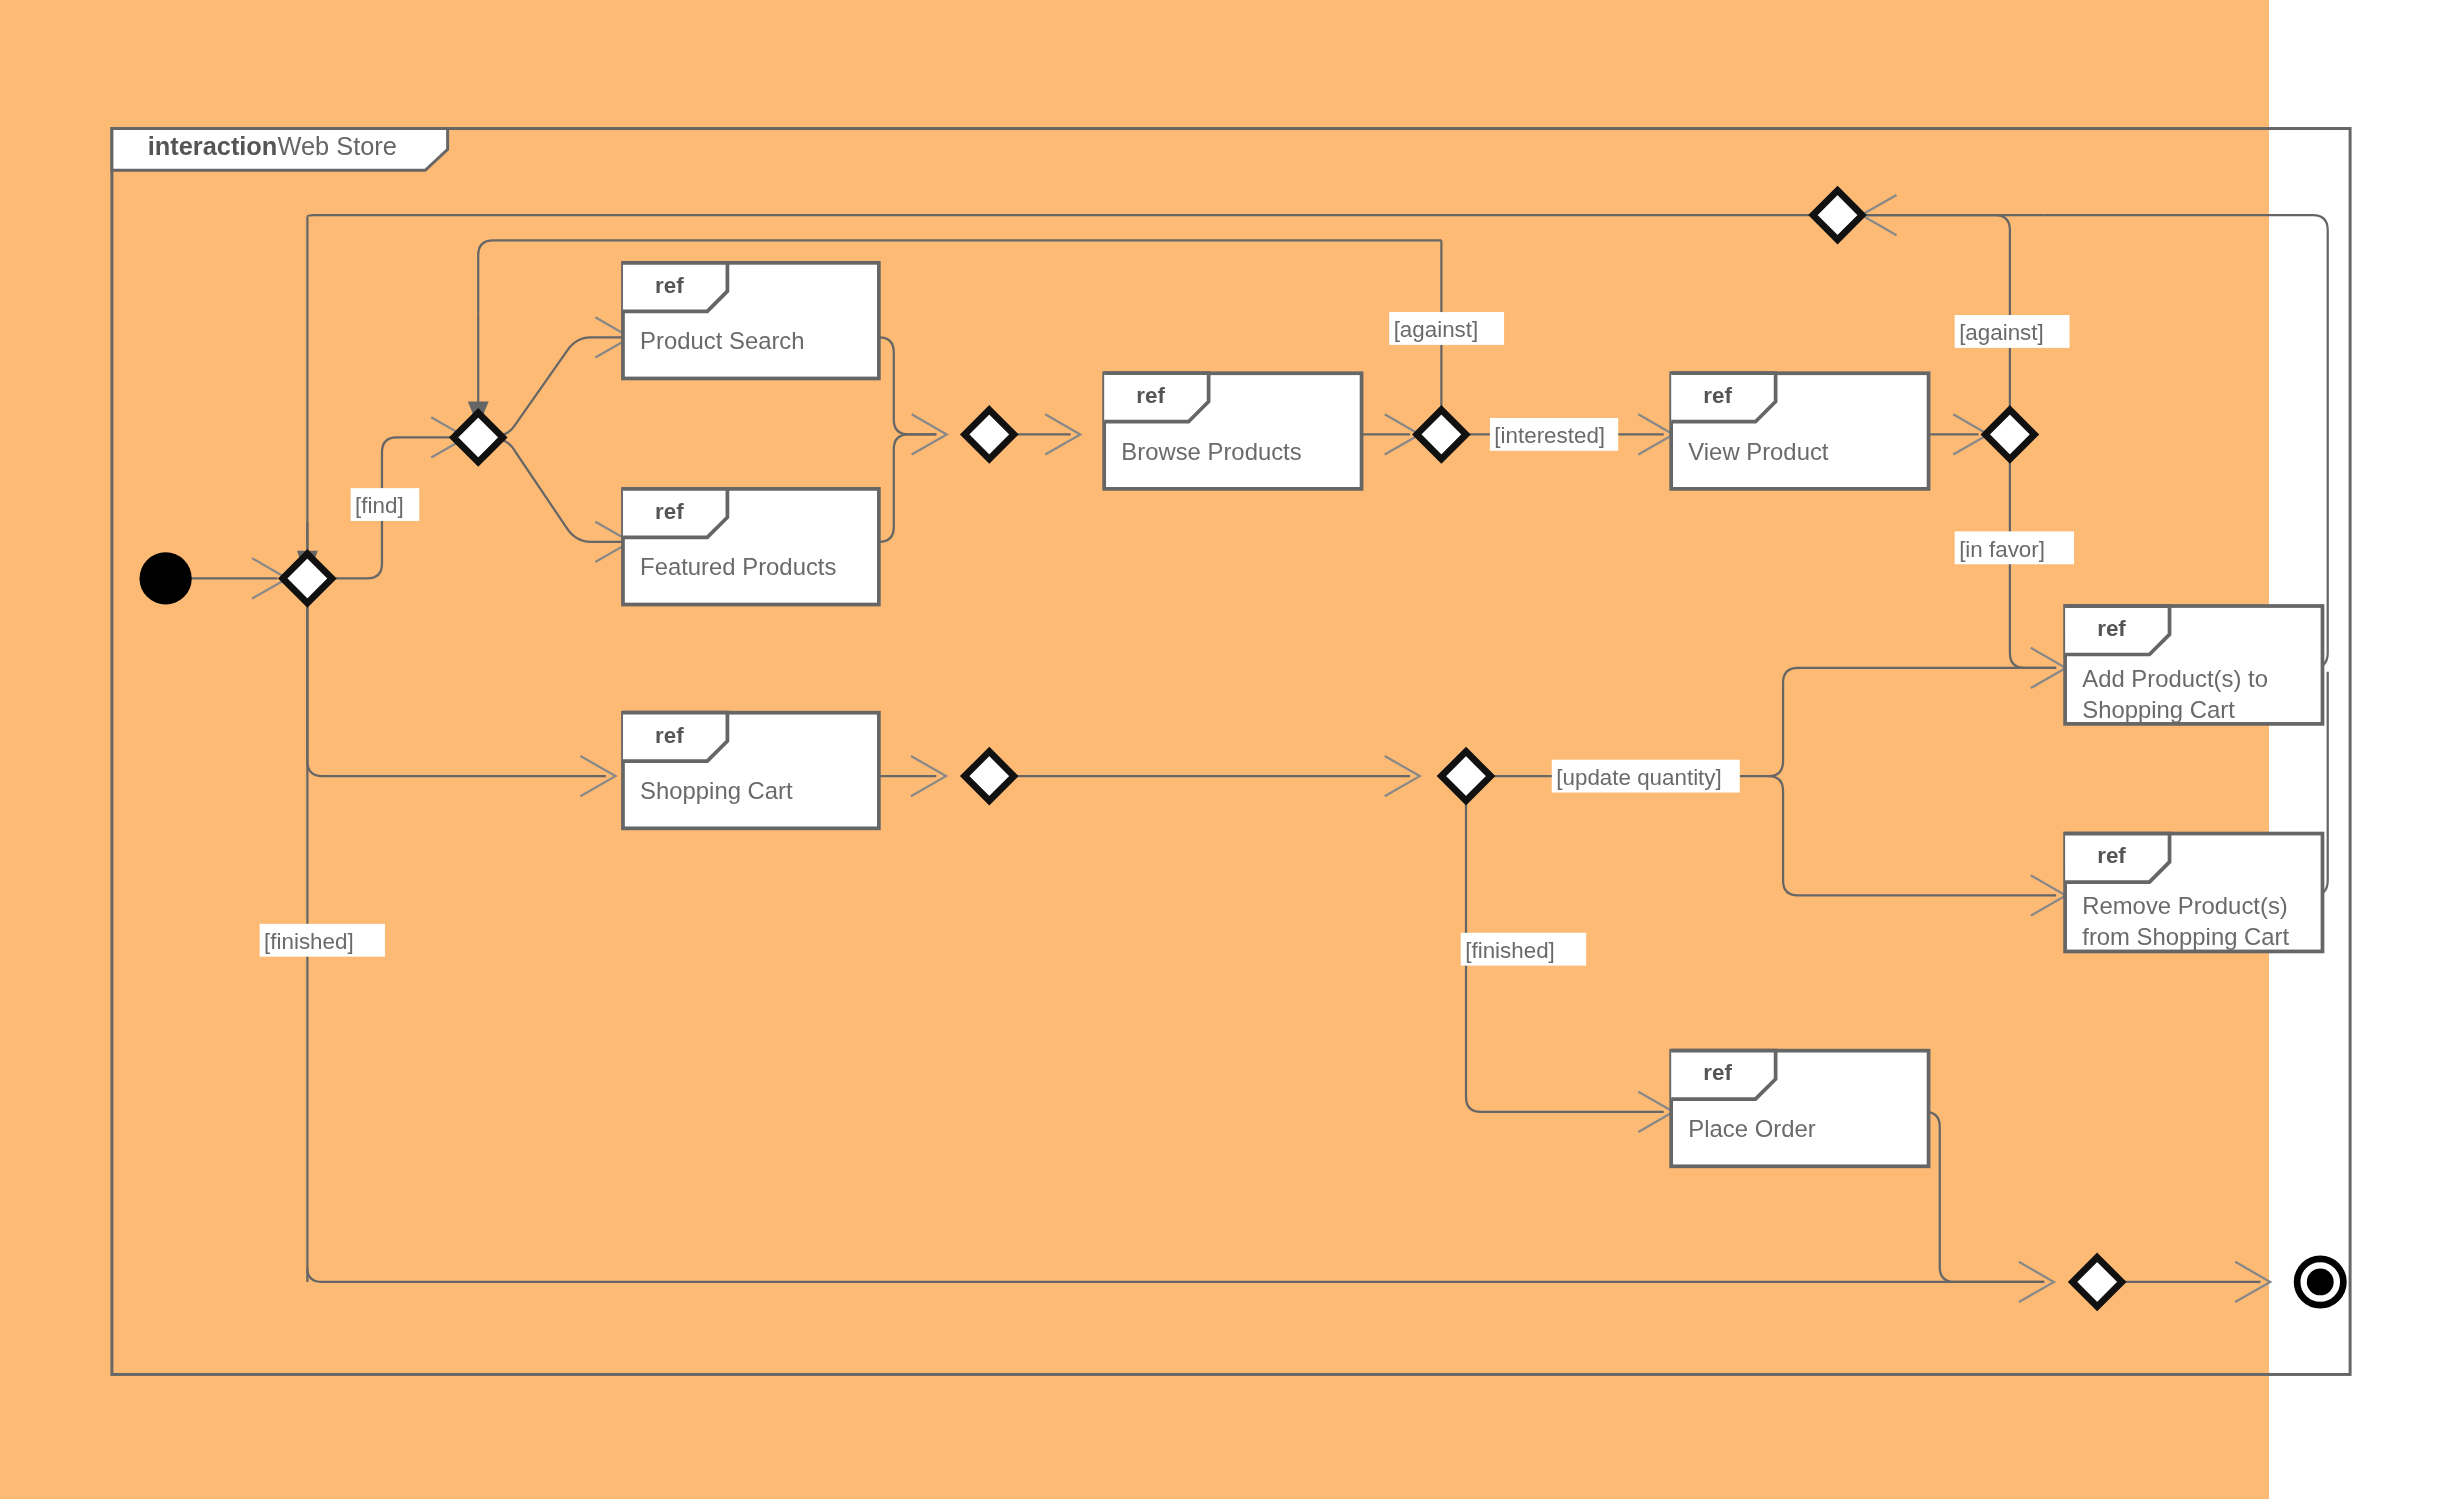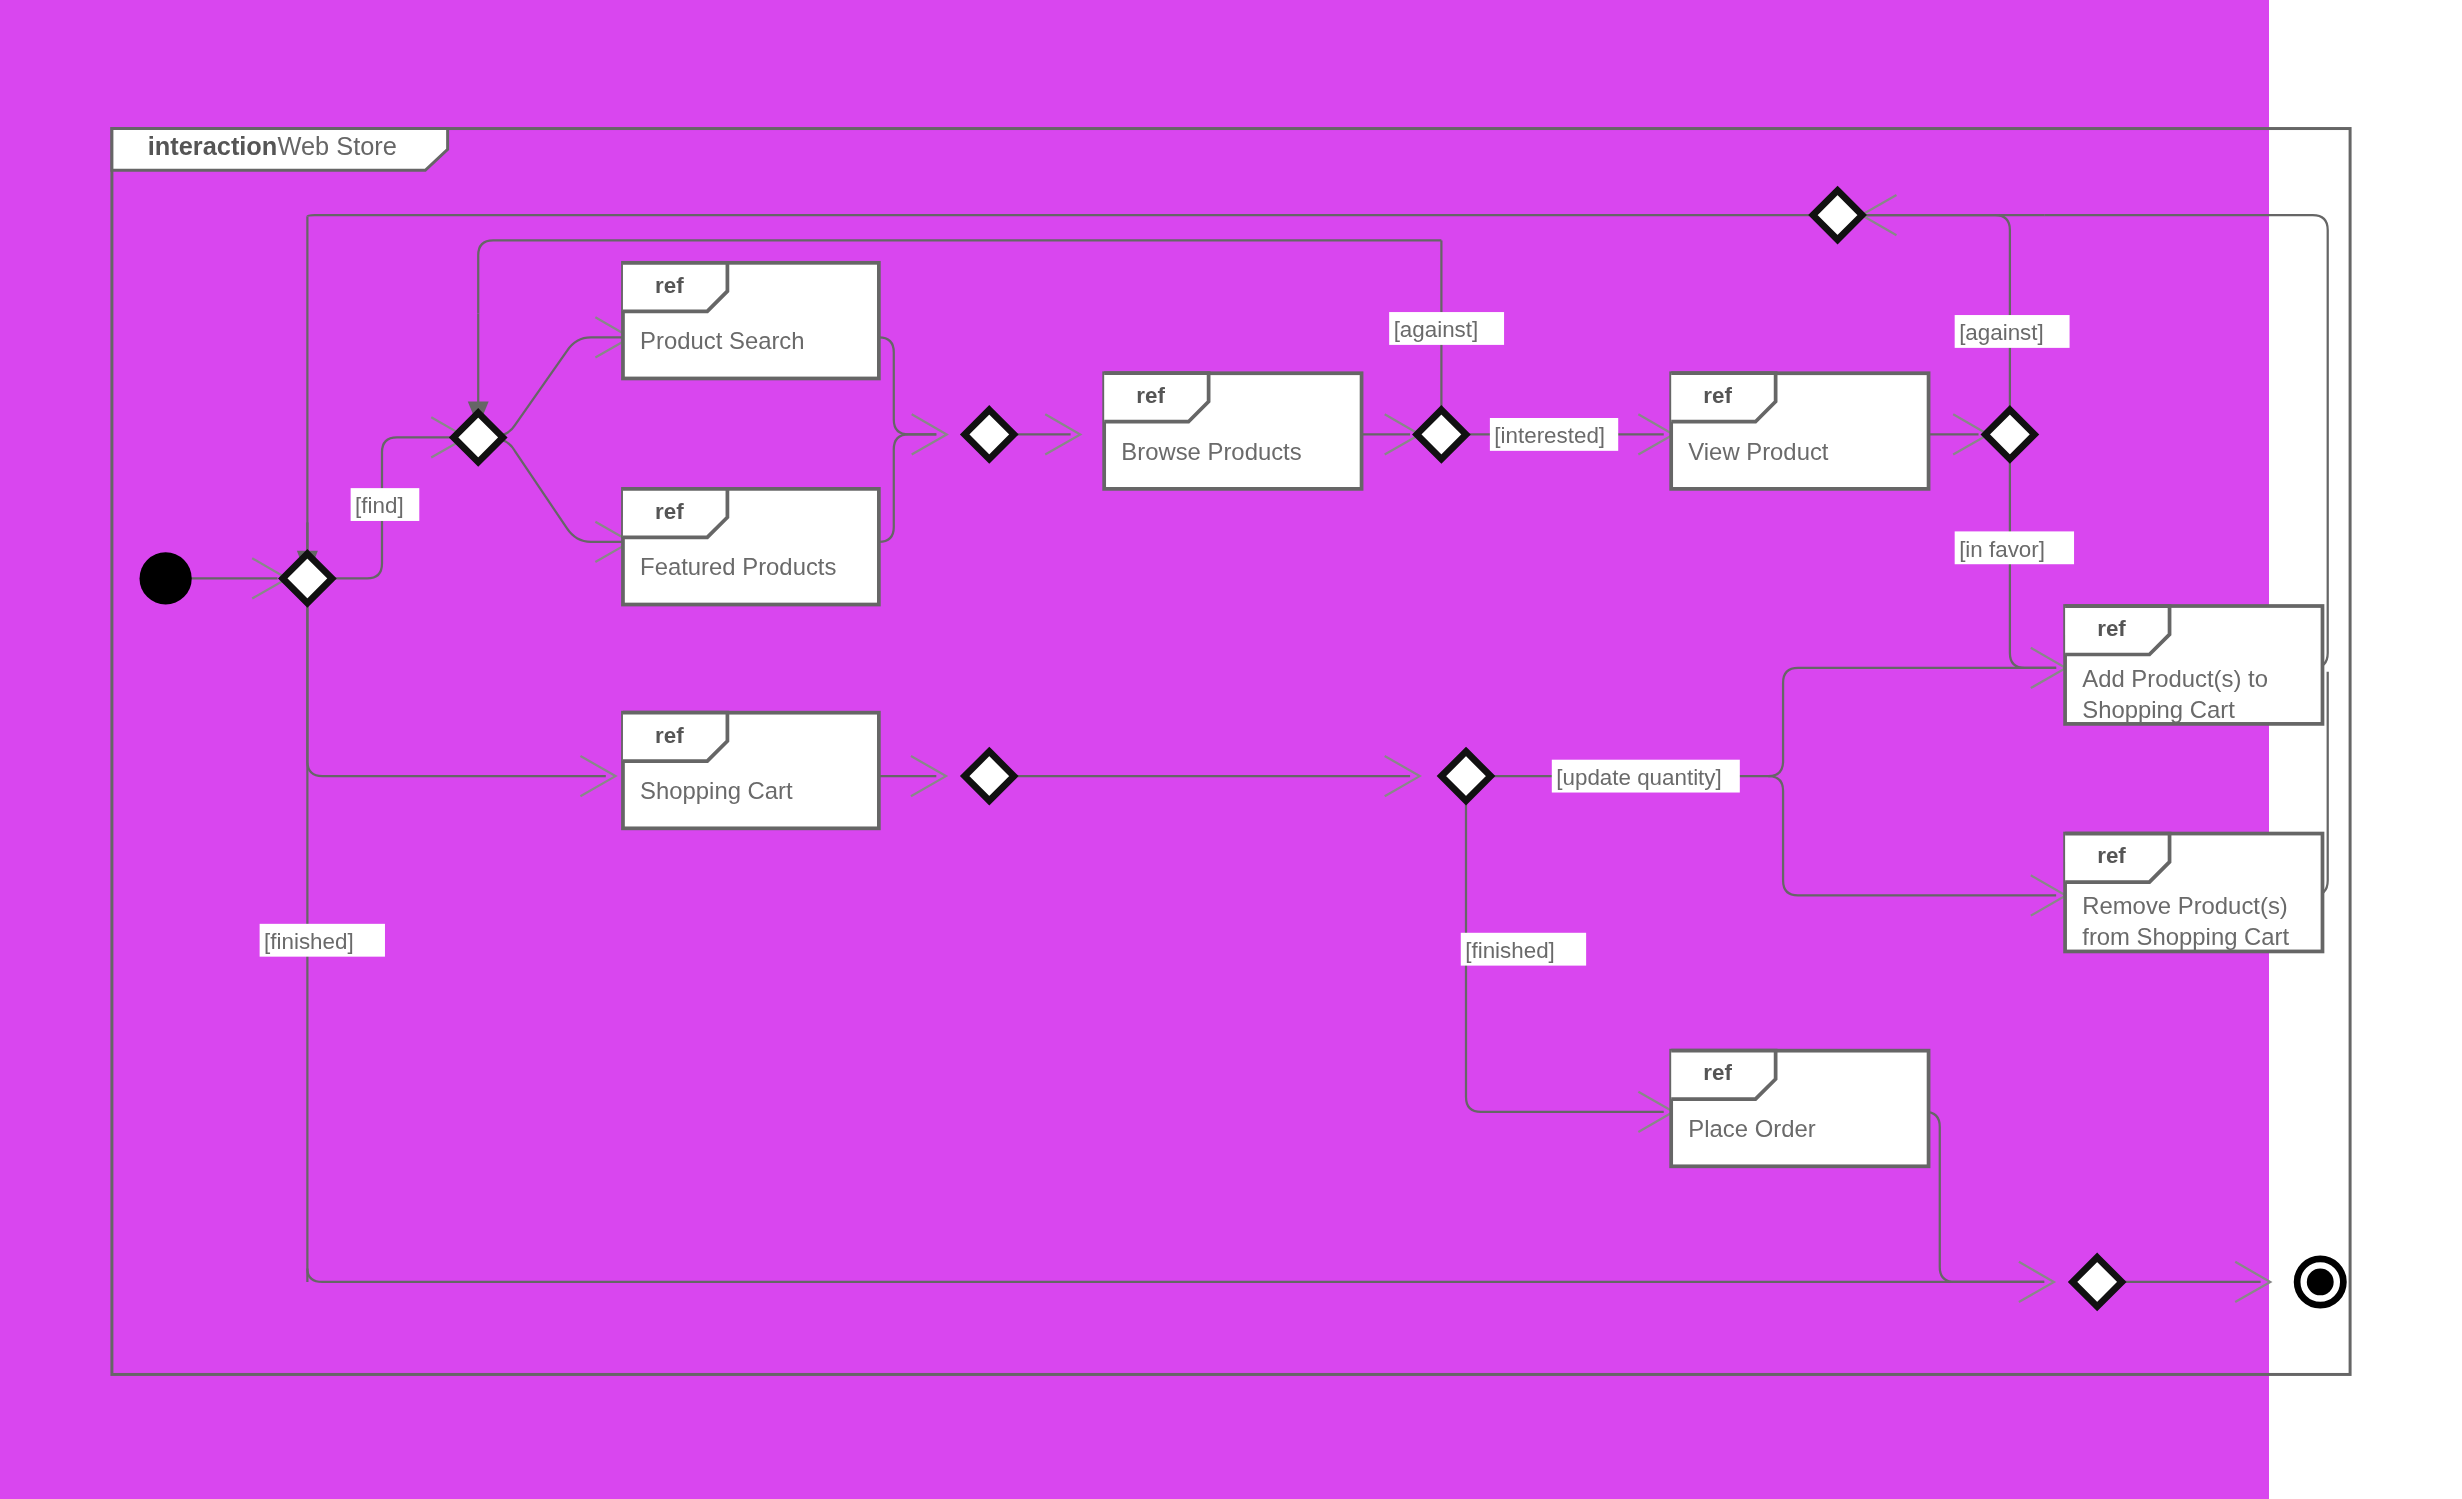--- a/index.html
+++ b/index.html
@@ -4,21 +4,21 @@
 <style>
   html, body {
     margin: 0;
     padding: 0;
     background: #ffffff;
   }
   #canvas-wrap {
     position: relative;
     width: 2269px;
     height: 1500px;
-    background: #d946ef;
+    background: #fdba74;
     font-family: "Liberation Sans", sans-serif;
   }
   svg#diagram {
     display: block;
     width: 2462px;
     height: 1500px;
   }
   .frame-rect {
     fill: none;
     stroke: #666666;

